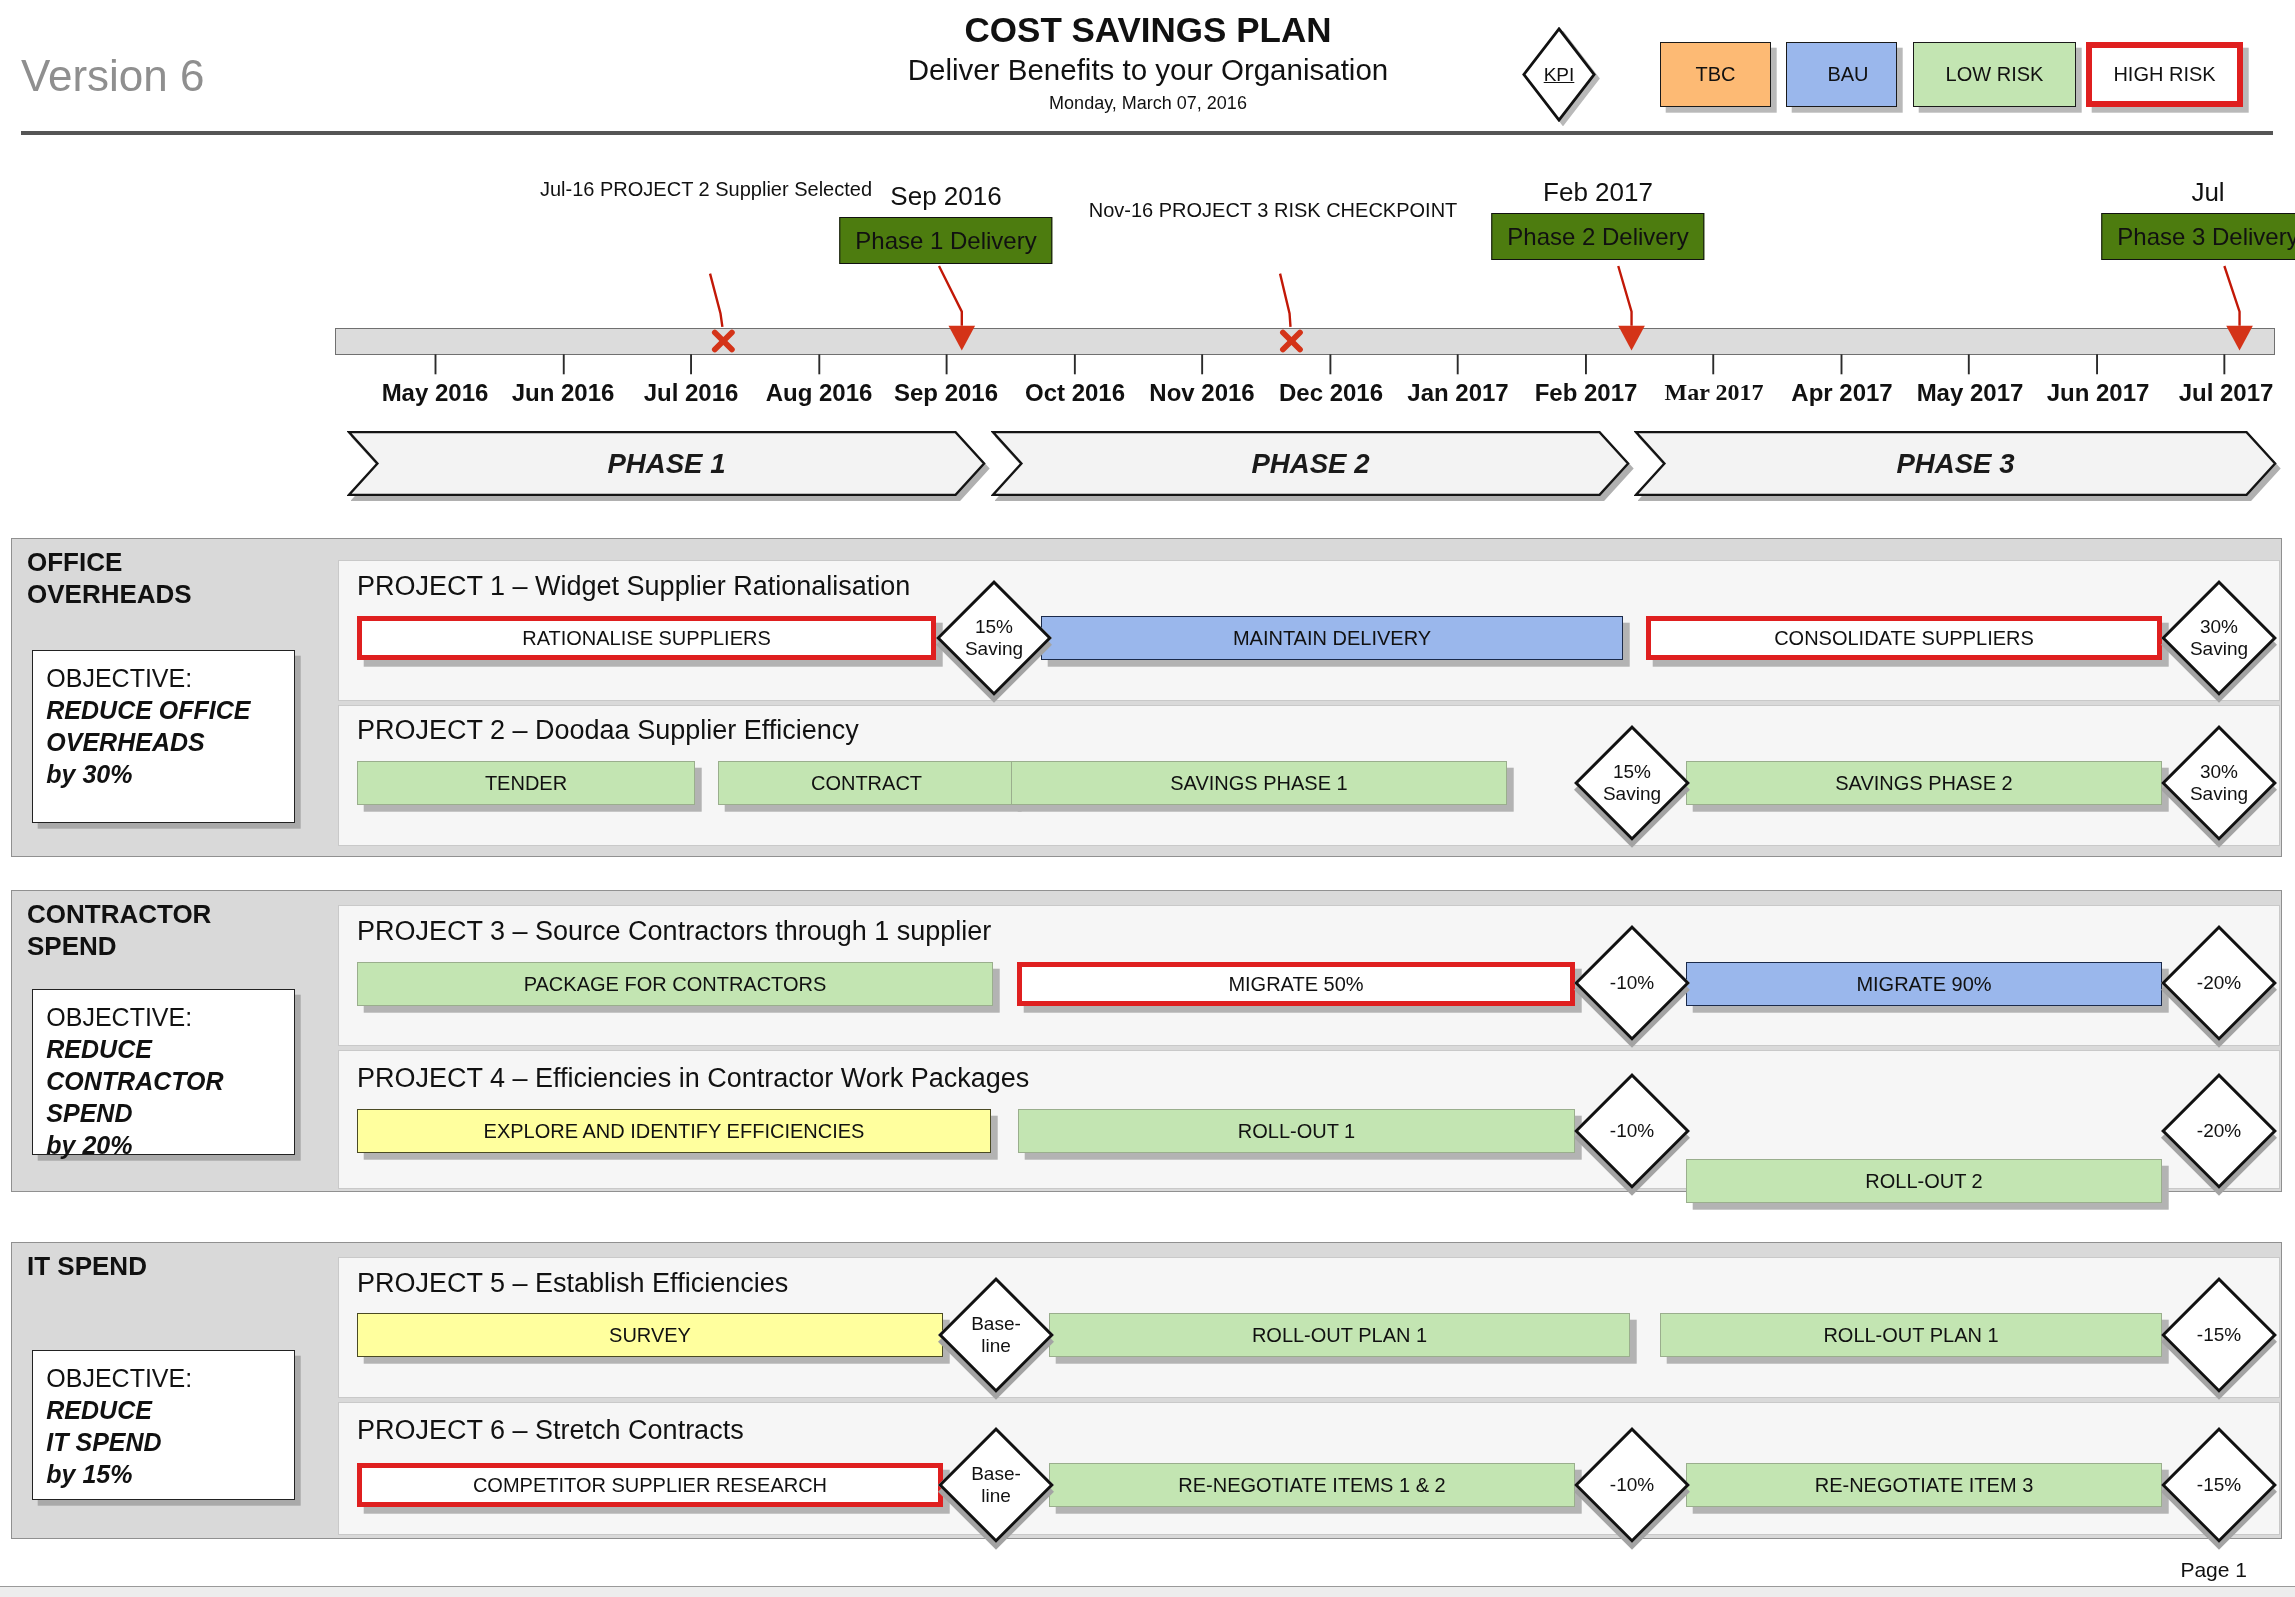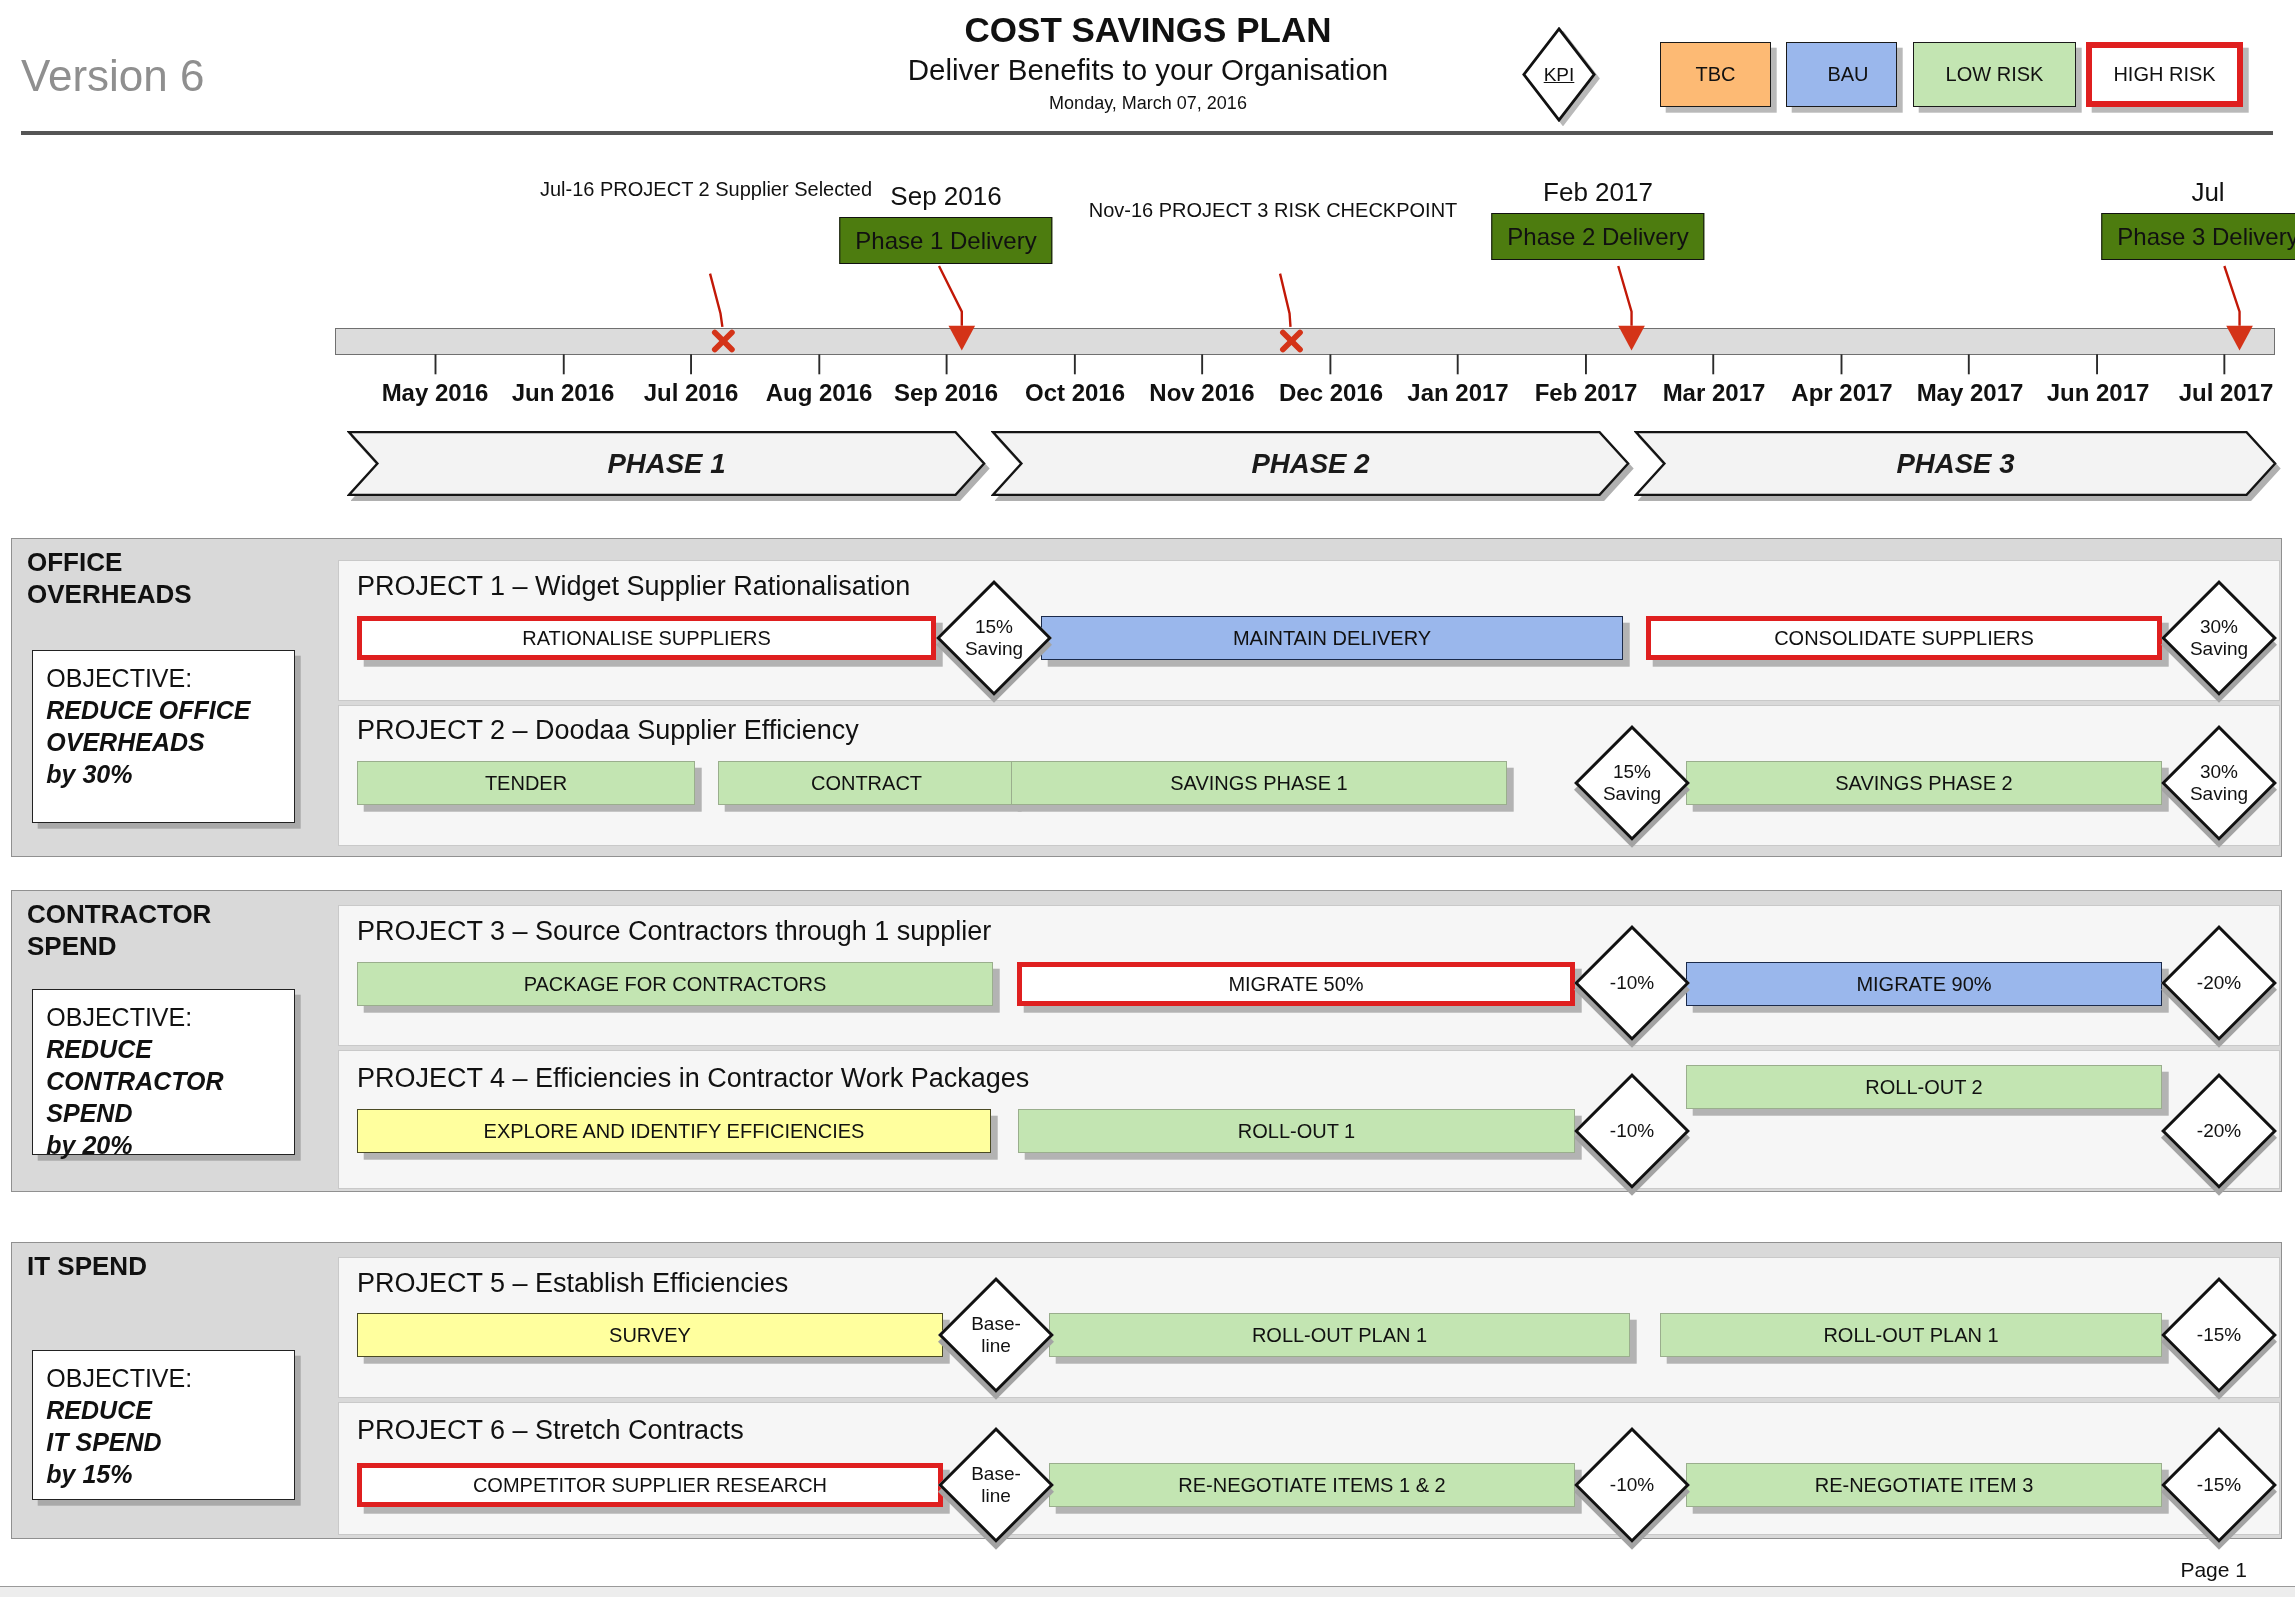--- a/index.html
+++ b/index.html
@@ -151,21 +151,21 @@
   <span class="abs month" style="left:435px;">May 2016</span>
   <span class="abs month" style="left:563px;">Jun 2016</span>
   <span class="abs month" style="left:691px;">Jul 2016</span>
   <span class="abs month" style="left:819px;">Aug 2016</span>
   <span class="abs month" style="left:946px;">Sep 2016</span>
   <span class="abs month" style="left:1075px;">Oct 2016</span>
   <span class="abs month" style="left:1202px;">Nov 2016</span>
   <span class="abs month" style="left:1331px;">Dec 2016</span>
   <span class="abs month" style="left:1458px;">Jan 2017</span>
   <span class="abs month" style="left:1586px;">Feb 2017</span>
-  <span class="abs month" style="left:1714px;">Mar 2017</span>
+  <span class="abs month" style="left:1714px;font-family:Liberation Serif, serif;">Mar 2017</span>
   <span class="abs month" style="left:1842px;">Apr 2017</span>
   <span class="abs month" style="left:1970px;">May 2017</span>
   <span class="abs month" style="left:2098px;">Jun 2017</span>
   <span class="abs month" style="left:2226px;">Jul 2017</span>
 
   <svg class="abs phase-svg" style="left:347px;" width="639" height="67" viewBox="0 0 672 70">
     <polygon points="2,2 640,2 670,35 640,68 2,68 32,35" fill="#f3f3f3" stroke="#141414" stroke-width="2.5"></polygon>
   </svg>
   <svg class="abs phase-svg" style="left:991px;" width="639" height="67" viewBox="0 0 672 70">
     <polygon points="2,2 640,2 670,35 640,68 2,68 32,35" fill="#f3f3f3" stroke="#141414" stroke-width="2.5"></polygon>
@@ -242,21 +242,21 @@
   </div>
   <div class="abs dm" style="left:2219px;top:983px;">
     <div class="dm-sq"></div>
     <div class="dm-tx">-20%</div>
   </div>
 
   <div class="abs prow" style="left:338px;top:1050px;width:1942px;height:139px;"></div>
   <div class="abs ptitle" style="left:357px;top:1063px;">PROJECT 4 – Efficiencies in Contractor Work Packages</div>
   <div class="abs bar tbc" style="left:357px;top:1109px;width:634px;">EXPLORE AND IDENTIFY EFFICIENCIES</div>
   <div class="abs bar low" style="left:1018px;top:1109px;width:557px;">ROLL-OUT 1</div>
-  <div class="abs bar low" style="left:1686px;top:1065px;width:476px;text-align:right;">ROLL-OUT 2</div>
+  <div class="abs bar low" style="left:1686px;top:1159px;width:476px;text-align:right;">ROLL-OUT 2</div>
   <div class="abs dm" style="left:1632px;top:1131px;">
     <div class="dm-sq"></div>
     <div class="dm-tx">-10%</div>
   </div>
   <div class="abs dm" style="left:2219px;top:1131px;">
     <div class="dm-sq"></div>
     <div class="dm-tx">-20%</div>
   </div>
 
   <div class="abs panel" style="left:11.4px;top:1242px;width:2271px;height:297px;"></div>

